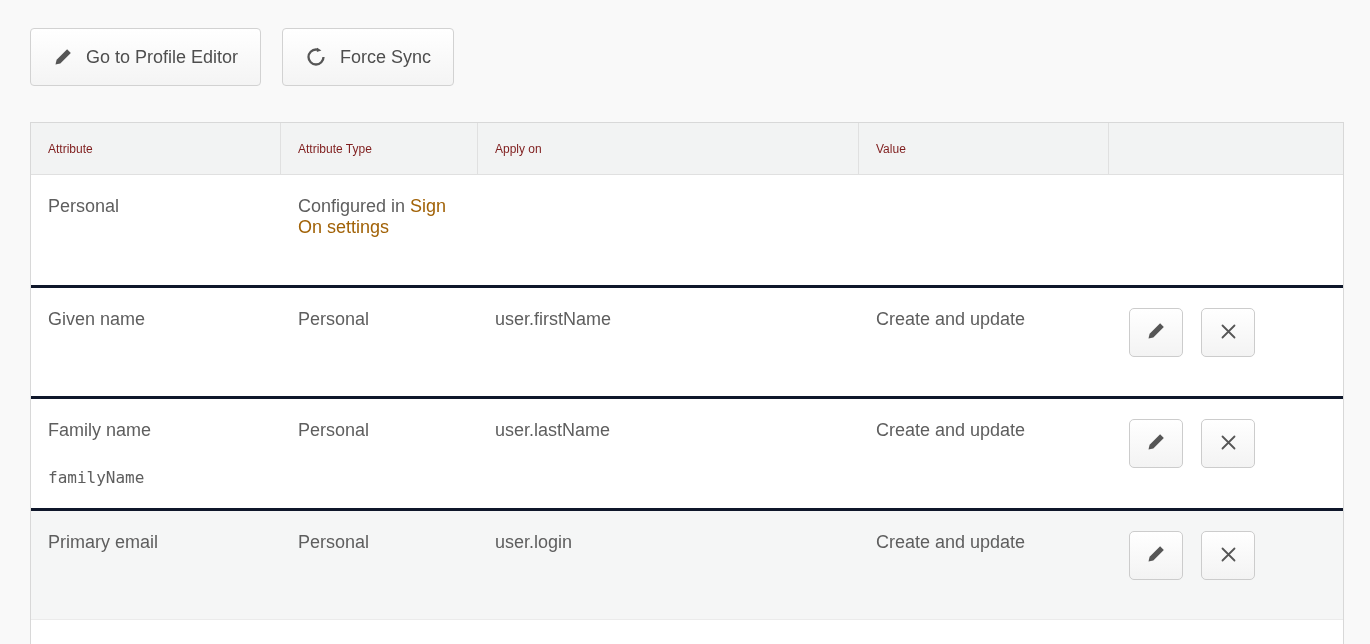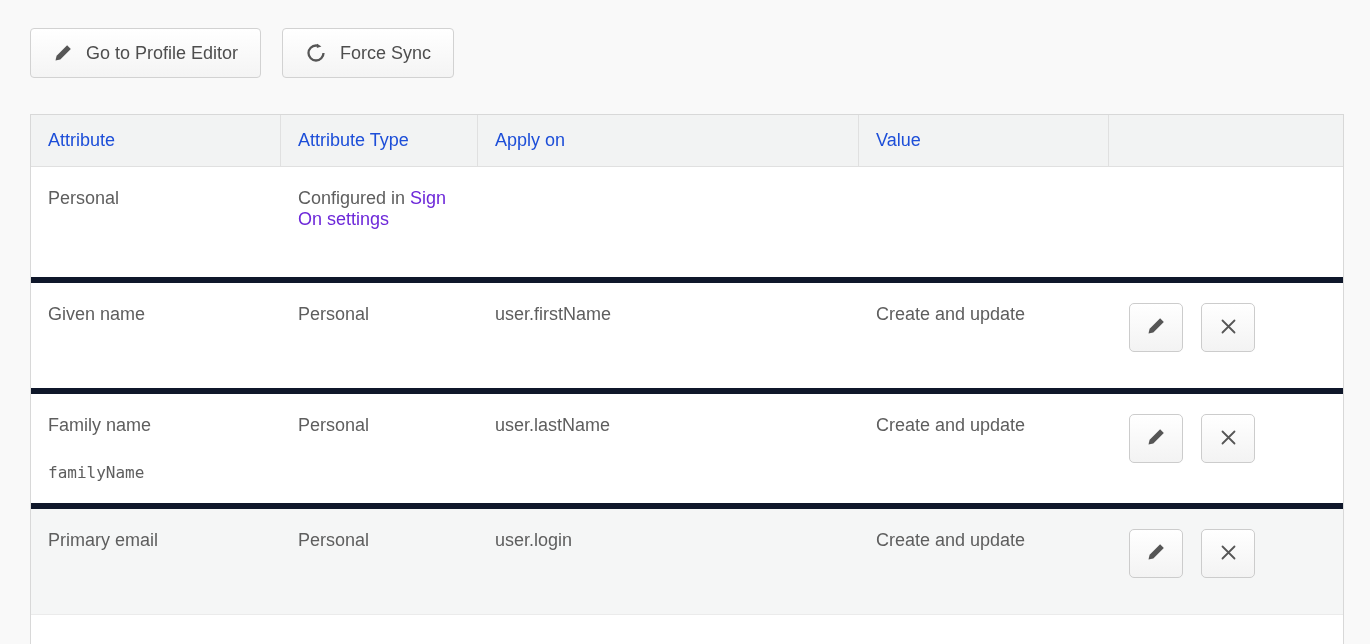--- a/index.html
+++ b/index.html
@@ -9,21 +9,21 @@
     background: #f9f9f9;
     font-family: "Liberation Sans", sans-serif;
     color: #5e5e5e;
   }
   .page { padding: 28px 0 0 30px; }
 
   
   .toolbar { display: flex; gap: 21px; }
   .btn {
     display: inline-flex; align-items: center; gap: 13px;
-    height: 50px; padding: 0 22px;
+    height: 58px; padding: 0 22px;
     background: linear-gradient(#ffffff, #f4f4f4);
     border: 1px solid #d2d2d2;
     border-radius: 4px;
     font-size: 18px; color: #4e4e4e;
     font-family: "Liberation Sans", sans-serif;
     cursor: pointer;
   }
   .btn .ic { display: inline-flex; color: #565656; }
 
   
@@ -38,35 +38,35 @@
     display: grid;
     grid-template-columns: 250px 197px 381px 250px 1fr;
   }
   .thead {
     background: #f2f3f3;
     height: 51px;
   }
   .thead .cell {
     display: flex; align-items: center;
     padding: 0 17px;
-    font-size: 18px; color: #1d4ed8;
+    font-size: 12px; color: #7f1d1d;
     border-right: 1px solid #e0e0e0;
   }
   .thead .cell:last-child { border-right: none; }
-  .tbody-row { border-top: 6px solid #0f172a; min-height: 111px; }
+  .tbody-row { border-top: 3px solid #0f172a; min-height: 111px; }
   .thead + .tbody-row { border-top: 1px solid #e0e0e0; }
   .tbody-row.highlight { background: #f5f6f6; }
   .tbody-row .cell { padding: 21px 17px; font-size: 18px; color: #5e5e5e; }
   .attr-main { font-size: 18px; color: #5e5e5e; }
   .attr-var {
     margin-top: 27px;
     font-family: "DejaVu Sans Mono", monospace;
     font-size: 16px; color: #5e5e5e;
   }
-  .link { color: #6d28d9; cursor: pointer; text-decoration: none; }
+  .link { color: #a16207; cursor: pointer; text-decoration: none; }
   .actions-cell { display: flex; gap: 18px; align-items: flex-start; padding: 20px 17px 0 20px !important; }
   .icon-btn {
     width: 54px; height: 49px;
     display: inline-flex; align-items: center; justify-content: center;
     background: linear-gradient(#ffffff, #f3f3f3);
     border: 1px solid #cccccc;
     border-radius: 5px;
     color: #565656;
     cursor: pointer;
   }

